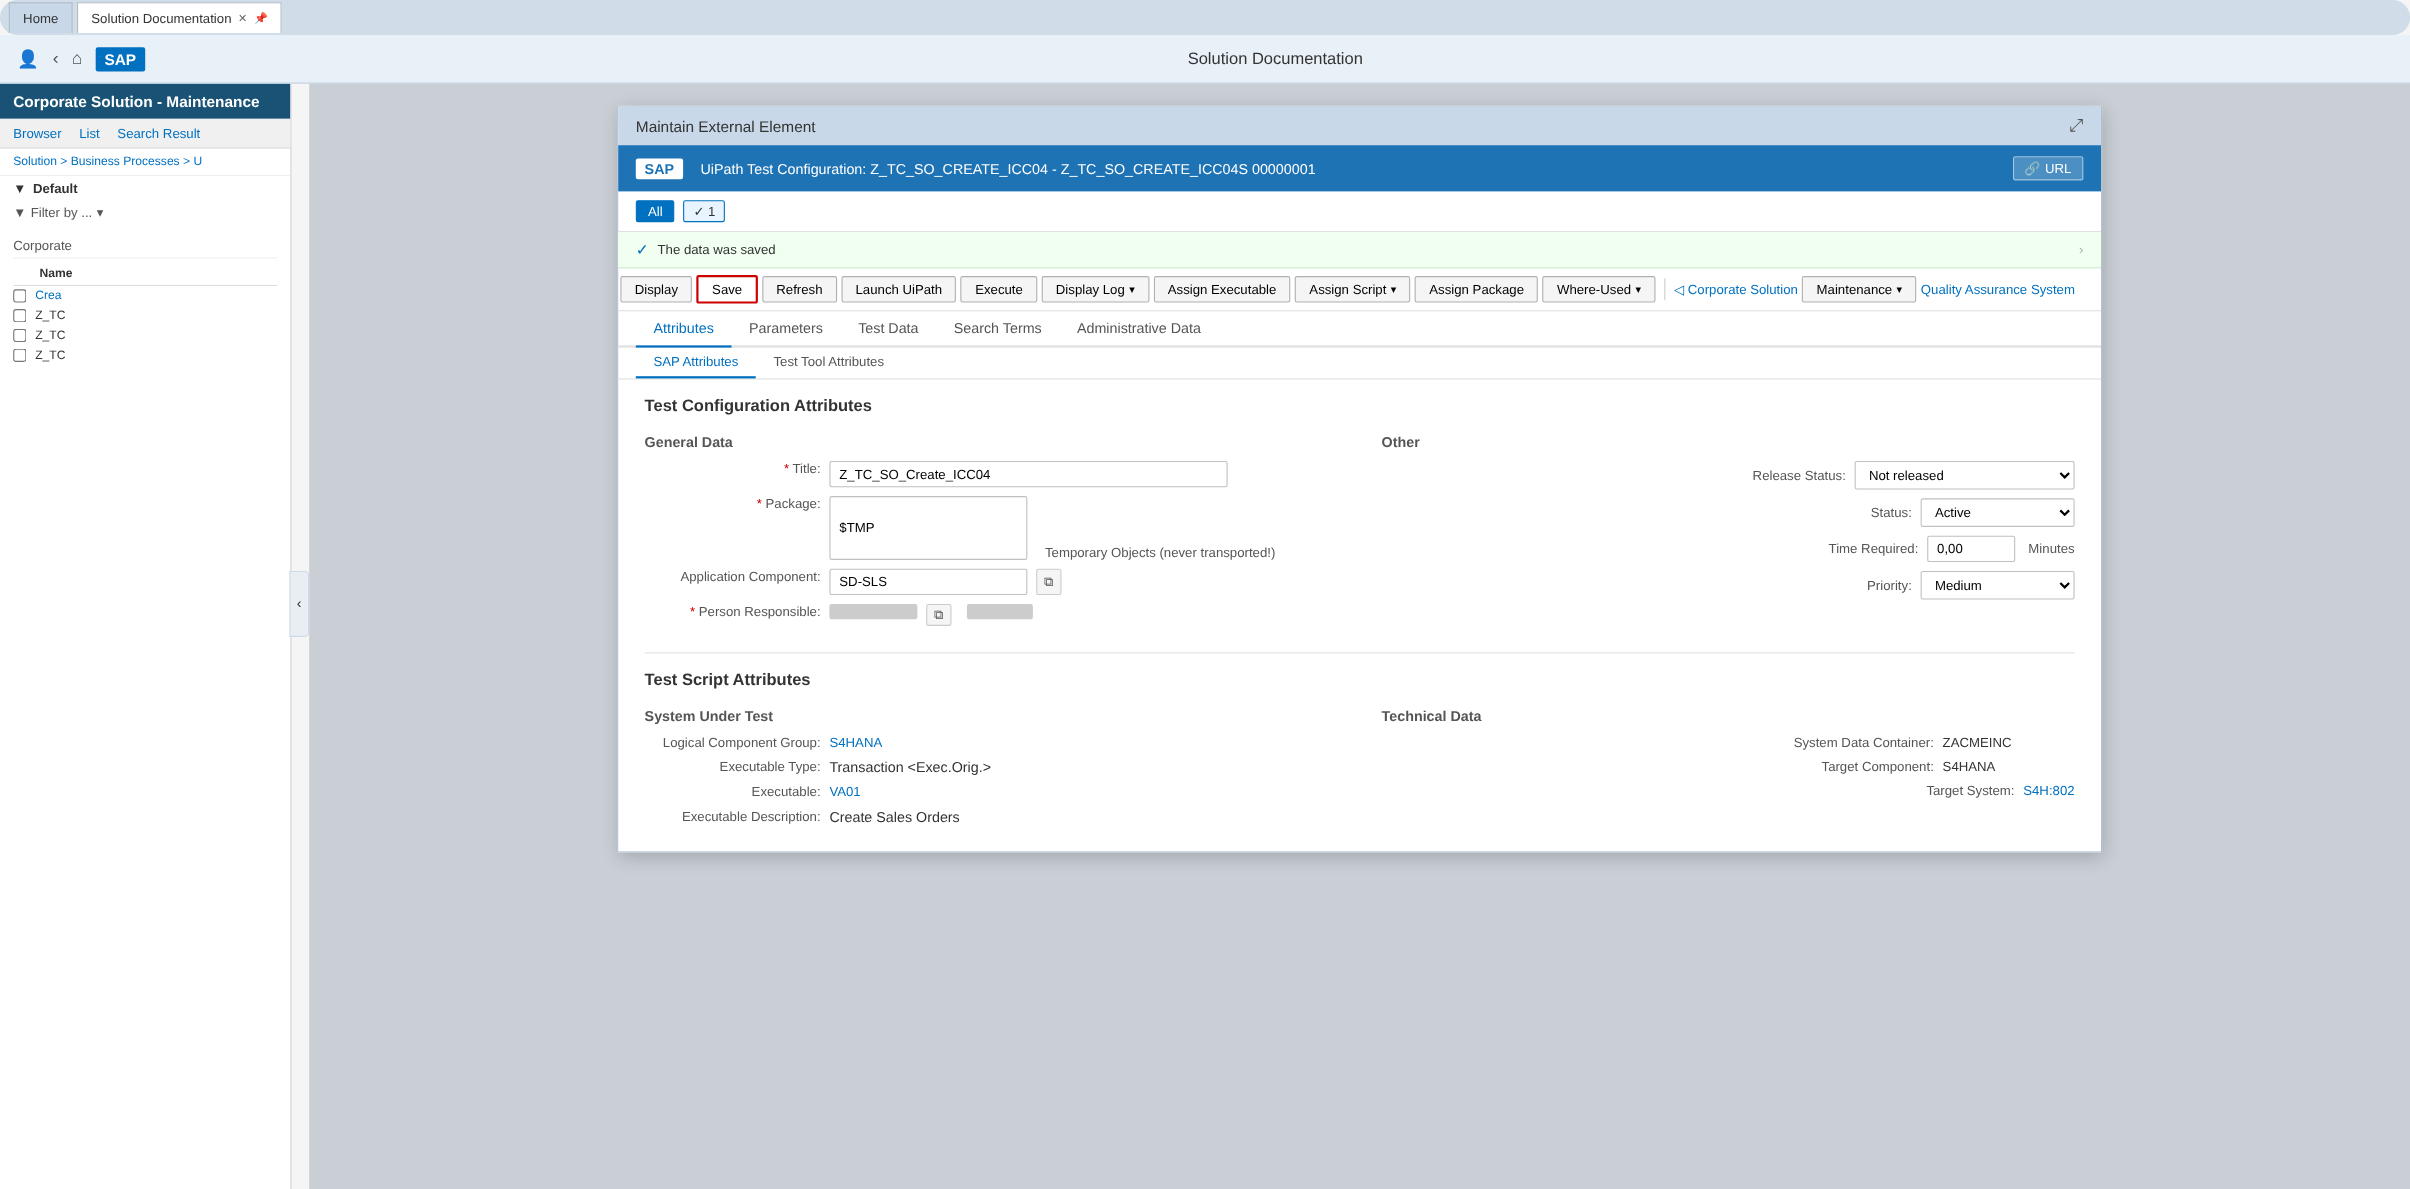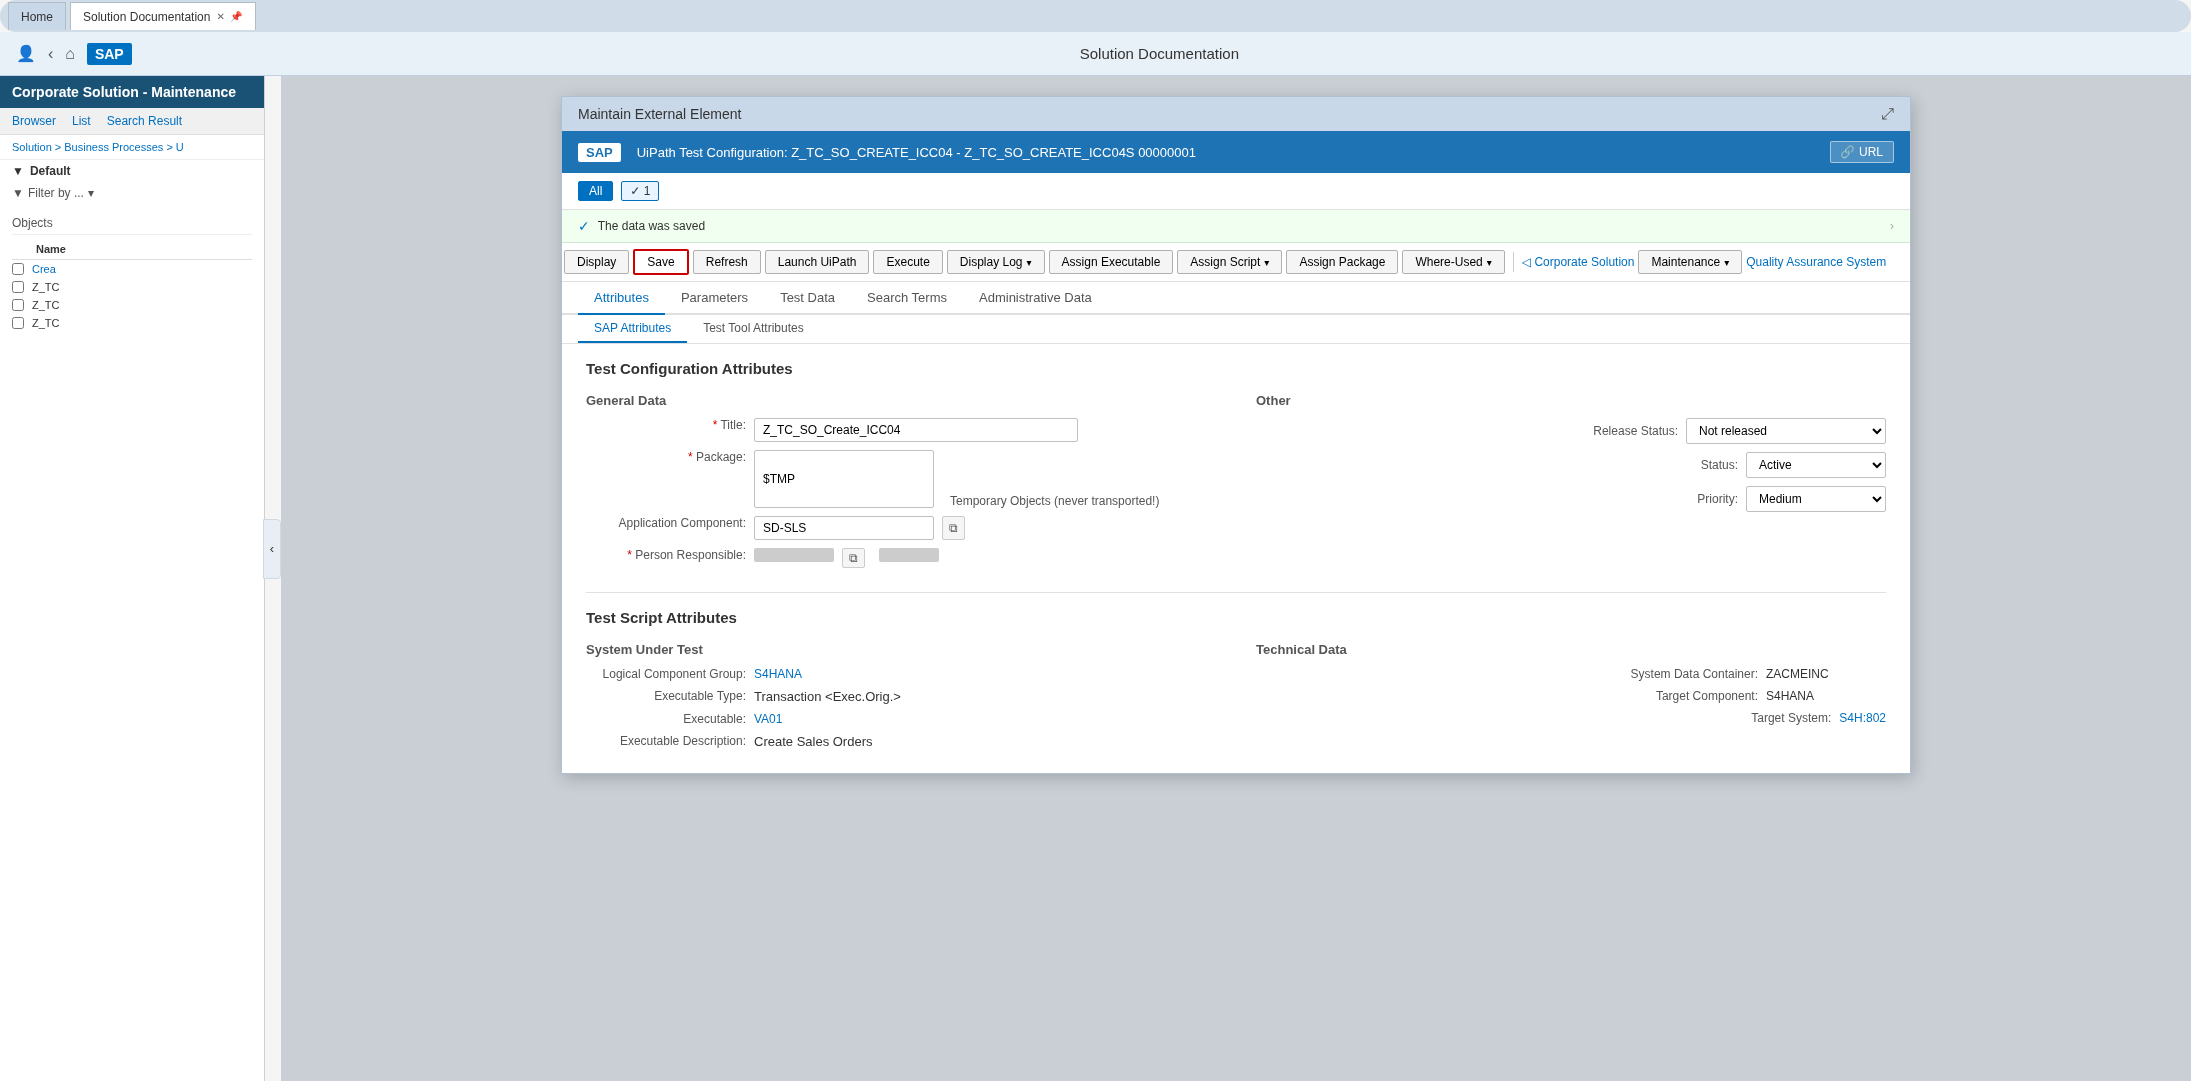--- a/index.html
+++ b/index.html
@@ -87,21 +87,21 @@
     .two-col { display: flex; gap: 40px; }
     .col-left { flex: 1; }
     .col-right { flex: 1; }
     .subsection-title { font-size: 13px; font-weight: bold; color: #555; margin-bottom: 10px; }
 
     
     .form-row { display: flex; margin-bottom: 8px; gap: 8px; }
     .form-label { text-align: right; min-width: 160px; font-size: 12px; color: #555; }
     .form-label.required::before { content: '* '; color: #cc0000; }
     .form-input { border: 1px solid #c0c0c0; padding: 4px 8px; font-size: 12px; background: white; border-radius: 2px; }
-    .form-input.wide { width: 324px; }
+    .form-input.wide { width: 362px; }
     .form-input.medium { width: 180px; }
     .form-input.small { width: 80px; }
     .form-input-link { color: #0070c0; text-decoration: none; font-size: 12px; }
     .form-input-helper { font-size: 12px; color: #555; margin-left: 8px; margin-top: 44px; }
     .copy-icon { font-size: 12px; cursor: pointer; color: #555; border: 1px solid #ccc; padding: 2px 6px; background: #f5f5f5; border-radius: 2px; }
     .blurred { background: #ccc; color: transparent; border-radius: 2px; display: inline-block; min-width: 80px; height: 14px; }
     .blurred2 { background: #ccc; color: transparent; border-radius: 2px; display: inline-block; min-width: 60px; height: 14px; margin-left: 6px; }
 
     
     .form-select { border: 1px solid #c0c0c0; padding: 4px 8px; font-size: 12px; background: white; border-radius: 2px; cursor: pointer; }
@@ -160,21 +160,21 @@
     <div class="sidebar-default">
       <span>▼</span>
       <span>Default</span>
     </div>
     <div class="sidebar-filter-row">
       <span>▼</span>
       <span>Filter by ...</span>
       <span>▾</span>
     </div>
     <div class="sidebar-content">
-      <div class="sidebar-item-header">Objects</div>
+      <div class="sidebar-item-header">Corporate</div>
       <div class="sidebar-list-header">
         <span style="width:16px"></span>
         <span>Name</span>
       </div>
       <div class="sidebar-list-item">
         <input type="checkbox" style="">
         <a>Crea</a>
       </div>
       <div class="sidebar-list-item">
         <input type="checkbox" style="">
@@ -311,20 +311,25 @@
               </div>
 
               <div class="other-row">
                 <span class="other-label">Status:</span>
                 <select class="form-select medium">
                   <option>Active</option>
                   <option>Inactive</option>
                 </select>
               </div>
 
+              <div class="other-row">
+                <span class="other-label">Time Required:</span>
+                <input class="form-input small" type="text" value="0,00" style="">
+                <span class="minutes-label">Minutes</span>
+              </div>
 
               <div class="other-row">
                 <span class="other-label">Priority:</span>
                 <select class="form-select medium">
                   <option>Low</option>
                   <option selected="">Medium</option>
                   <option>High</option>
                 </select>
               </div>
             </div>

